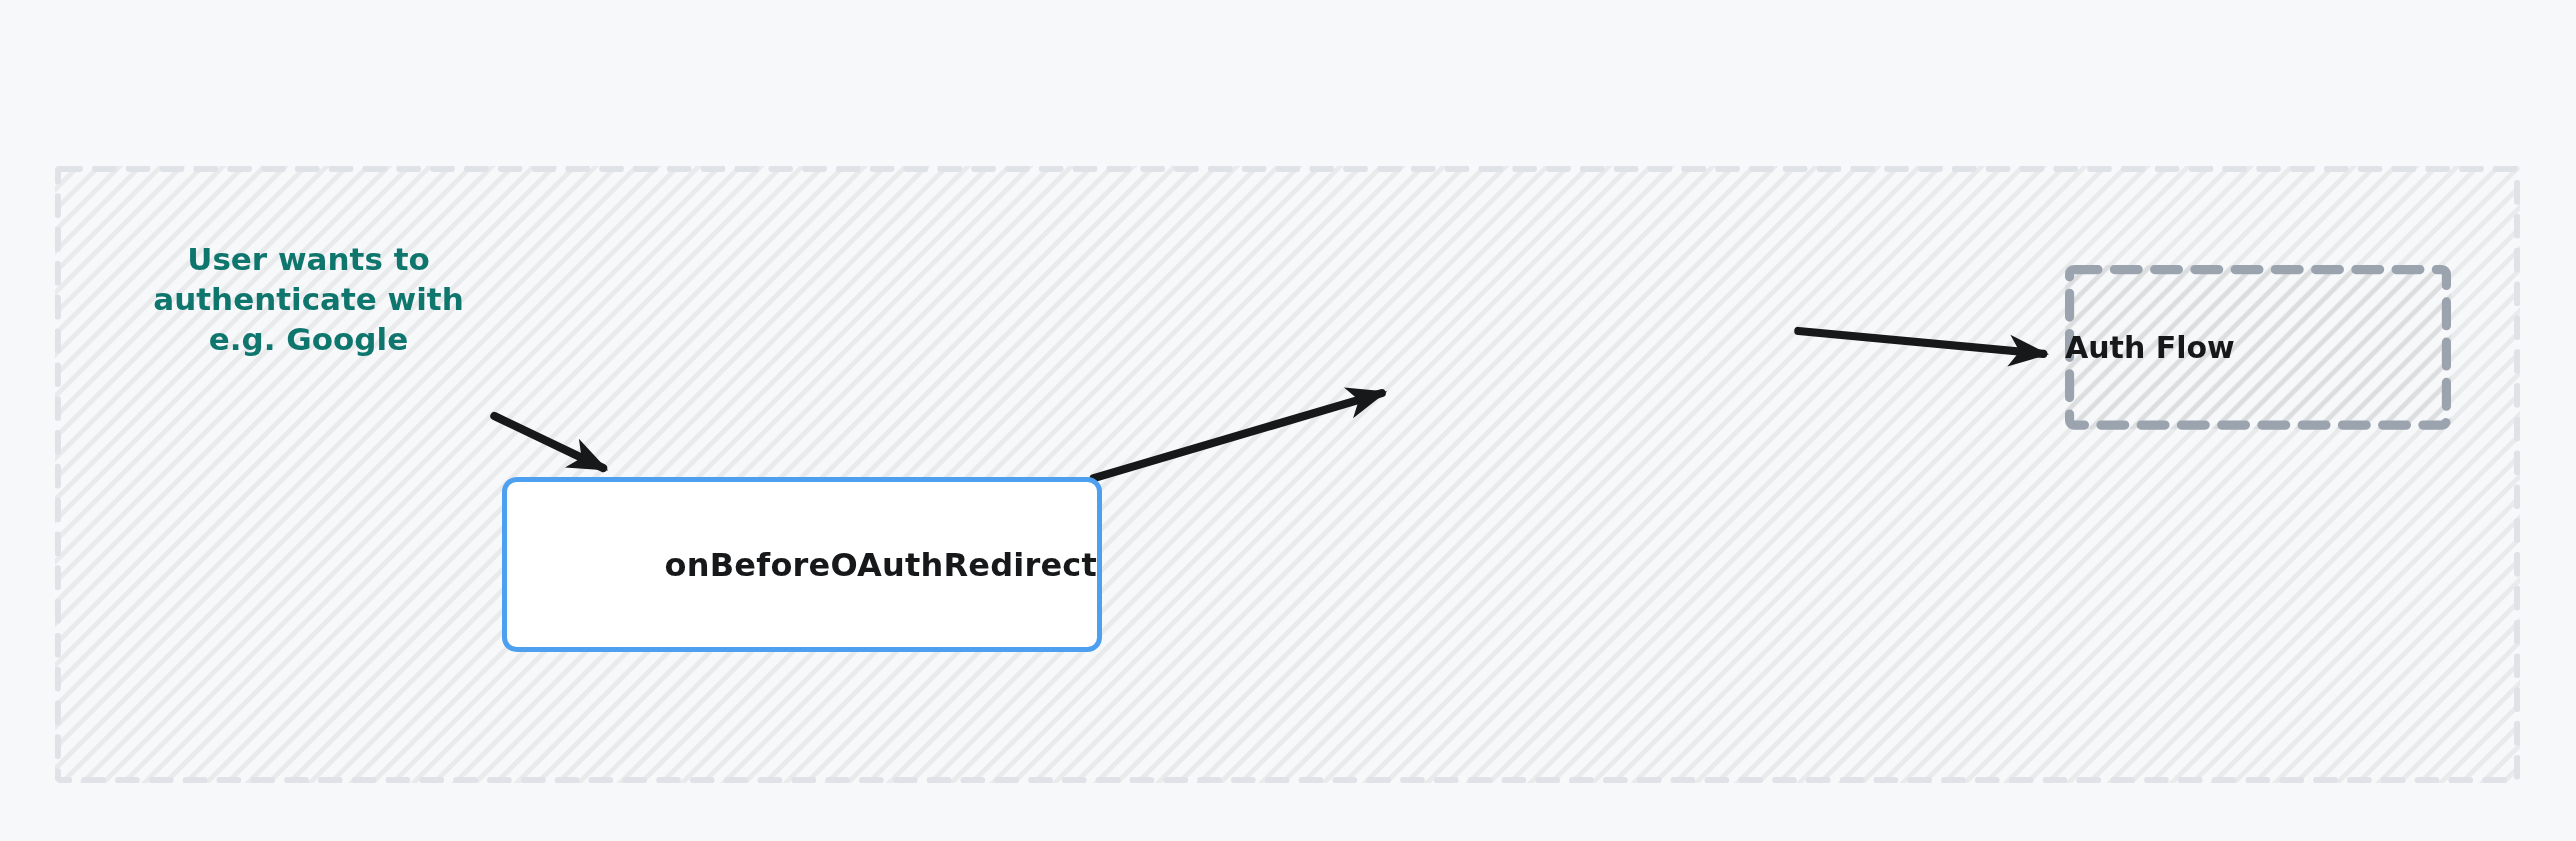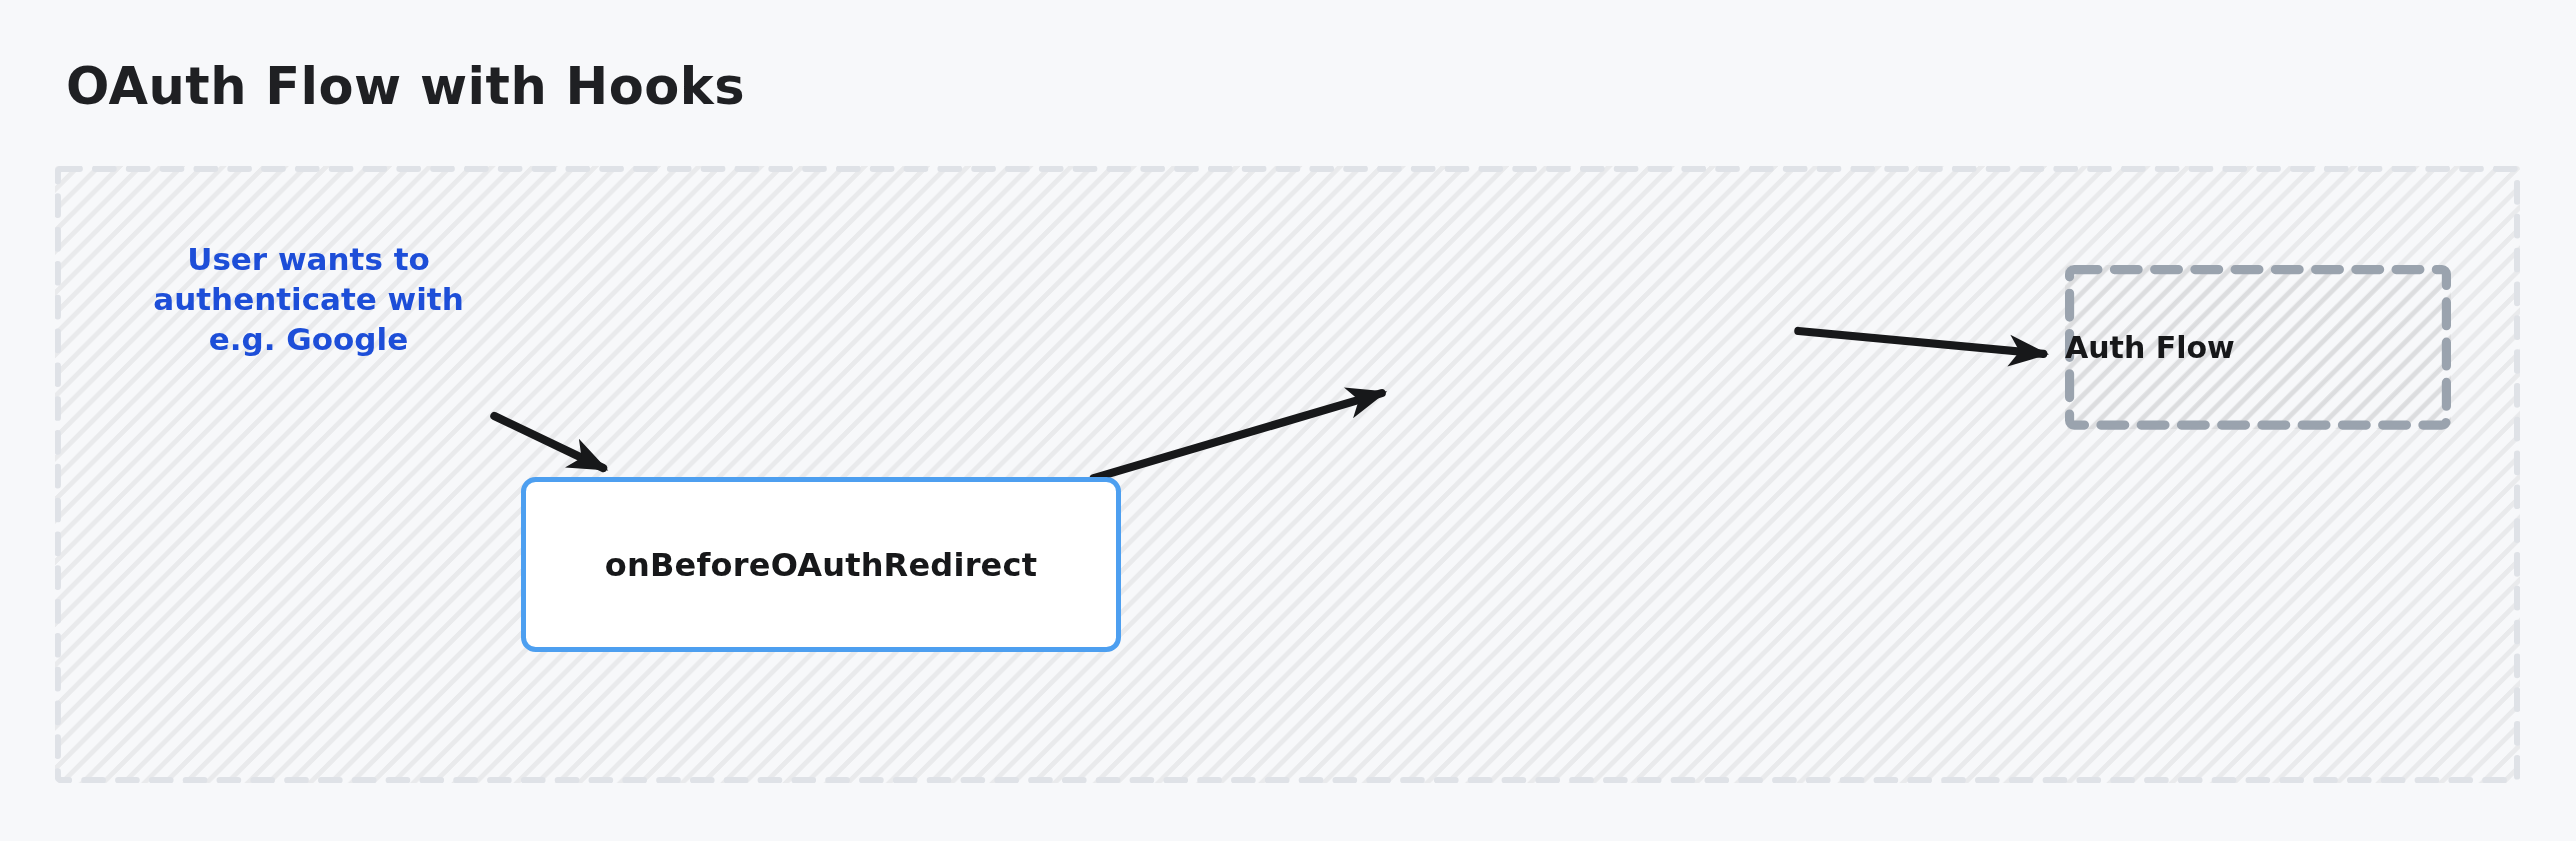--- a/index.html
+++ b/index.html
@@ -72,49 +72,49 @@
     pointer-events: none;
   }
 
   
   .edge-label {
     position: absolute;
     text-align: center;
     font-size: 31px;
     line-height: 40px;
     font-weight: 700;
-    color: #1d4ed8;
+    color: #0f766e;
     white-space: pre-line;
     font-family: "DejaVu Sans", sans-serif;
   }
   #edge-label-1 {
     left: 89px;
     top: 239px;
     width: 439px;
   }
   #edge-label-2 {
     left: 1389px;
     top: 239px;
     width: 439px;
   }
 
   
   #hook-node {
     position: absolute;
-    left: 521px;
+    left: 502px;
     top: 477px;
     width: 600px;
     height: 175px;
     box-sizing: border-box;
     background: #ffffff;
     border: 5.5px solid #4d9ff0;
     border-radius: 14.6px;
     display: flex;
     align-items: center;
-    justify-content: center;
+    justify-content: flex-end;
   }
   #hook-node-label {
     font-size: 32px;
     font-weight: 700;
     color: #17181a;
     letter-spacing: 0.2px;
     white-space: nowrap;
     font-family: "DejaVu Sans", sans-serif;
   }
 
@@ -153,21 +153,20 @@
     color: #17181a;
     white-space: nowrap;
     font-family: "DejaVu Sans", sans-serif;
   }
 </style>
 </head>
 <body>
 
 <div id="stage">
 
-  <div id="diagram-title">OAuth Flow with Hooks</div>
 
   <div id="flow-container">
     <svg id="flow-container-border" viewBox="0 0 2697 675" preserveAspectRatio="none">
       <rect x="3" y="3" width="2691" height="669" rx="4" ry="4" fill="none" stroke="#dfe2e7" stroke-width="7" stroke-linecap="round" stroke-dasharray="20 17"></rect>
     </svg>
   </div>
 
   <svg id="edges-layer" viewBox="0 0 2819 921">
     <defs>
       <marker id="arrowhead" markerWidth="5.4" markerHeight="4.2" refX="4.4" refY="2.1" orient="auto" markerUnits="strokeWidth">

